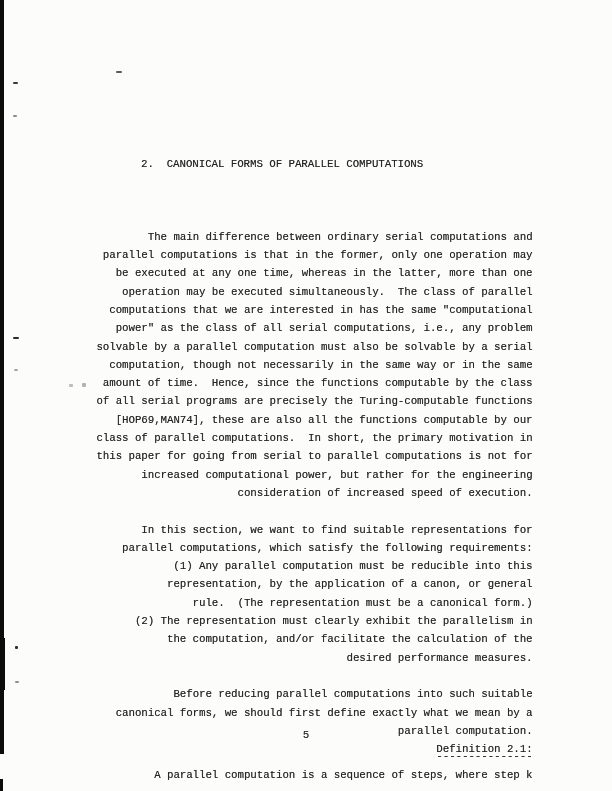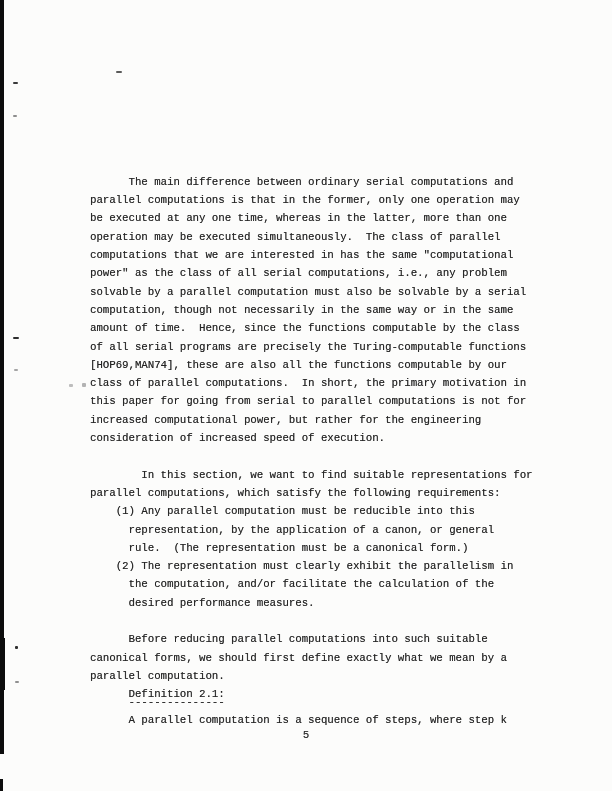--- a/index.html
+++ b/index.html
@@ -44,20 +44,21 @@
     top: 118px;
     font-size: 10.7px;
     line-height: 18.3px;
     color: #242424;
     white-space: pre;
     text-shadow: 0.2px 0.2px 0.35px rgba(30,30,30,0.55);
   }
   .line {
     min-height: 18.3px;
     white-space: pre;
+    text-align: right;
   }
   .heading-line {
     padding-left: 51px;
     min-height: 18.3px;
     white-space: pre;
   }
   .underline-row {
     margin-top: -11px;
   }
   .page-number {
@@ -83,18 +84,19 @@
   <div class="speck" style="left:13px;top:82px;width:5px;height:2px;background:#3a3a3a;"></div>
   <div class="speck" style="left:13px;top:115px;width:4px;height:2px;background:#8d8d8d;"></div>
   <div class="speck" style="left:13px;top:337px;width:6px;height:2px;background:#2e2e2e;"></div>
   <div class="speck" style="left:14px;top:369px;width:4px;height:2px;background:#a5a5a5;"></div>
   <div class="speck" style="left:69px;top:384px;width:4px;height:3px;background:#bdbdbd;"></div>
   <div class="speck" style="left:82px;top:383px;width:4px;height:4px;background:#b3b3b3;"></div>
   <div class="speck" style="left:15px;top:646px;width:3px;height:3px;background:#303030;"></div>
   <div class="speck" style="left:15px;top:681px;width:4px;height:2px;background:#909090;"></div>
 
   <div class="text-block">
+    <div class="heading-line">2.  CANONICAL FORMS OF PARALLEL COMPUTATIONS</div>
     <div><div class="line"></div><div class="line">      The main difference between ordinary serial computations and</div><div class="line">parallel computations is that in the former, only one operation may</div><div class="line">be executed at any one time, whereas in the latter, more than one</div><div class="line">operation may be executed simultaneously.  The class of parallel</div><div class="line">computations that we are interested in has the same "computational</div><div class="line">power" as the class of all serial computations, i.e., any problem</div><div class="line">solvable by a parallel computation must also be solvable by a serial</div><div class="line">computation, though not necessarily in the same way or in the same</div><div class="line">amount of time.  Hence, since the functions computable by the class</div><div class="line">of all serial programs are precisely the Turing-computable functions</div><div class="line">[HOP69,MAN74], these are also all the functions computable by our</div><div class="line">class of parallel computations.  In short, the primary motivation in</div><div class="line">this paper for going from serial to parallel computations is not for</div><div class="line">increased computational power, but rather for the engineering</div><div class="line">consideration of increased speed of execution.</div><div class="line"></div><div class="line">        In this section, we want to find suitable representations for</div><div class="line">parallel computations, which satisfy the following requirements:</div><div class="line">    (1) Any parallel computation must be reducible into this</div><div class="line">      representation, by the application of a canon, or general</div><div class="line">      rule.  (The representation must be a canonical form.)</div><div class="line">    (2) The representation must clearly exhibit the parallelism in</div><div class="line">      the computation, and/or facilitate the calculation of the</div><div class="line">      desired performance measures.</div><div class="line"></div><div class="line">      Before reducing parallel computations into such suitable</div><div class="line">canonical forms, we should first define exactly what we mean by a</div><div class="line">parallel computation.</div><div class="line">      Definition 2.1:</div><div class="line underline-row">      ---------------</div><div class="line">      A parallel computation is a sequence of steps, where step k</div></div>
   </div>
 
   <div class="page-number">5</div>
 
 </div>
 
 </body></html>

